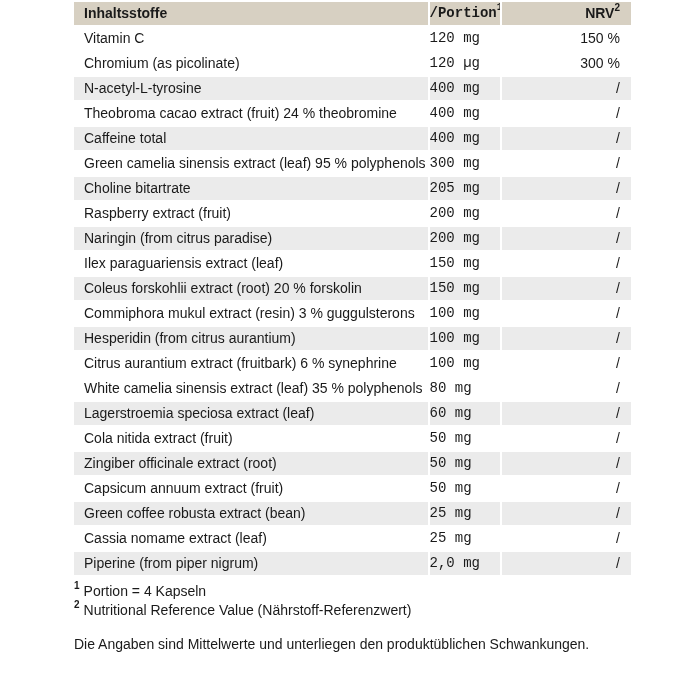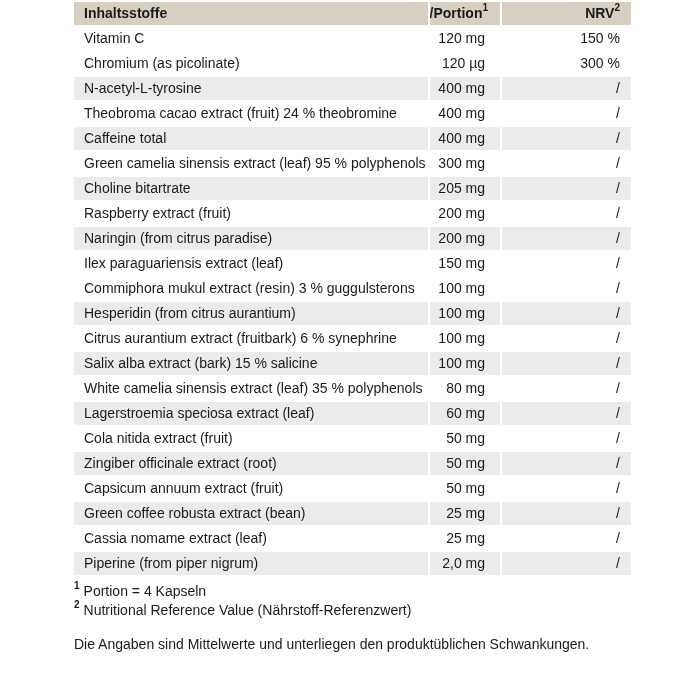--- a/index.html
+++ b/index.html
@@ -37,21 +37,21 @@
     padding: 0;
     vertical-align: middle;
     white-space: nowrap;
     overflow: hidden;
   }
   th {
     background: var(--header-bg);
     font-weight: bold;
   }
   .al { text-align: left;  padding-left: 10px; }
-  .ar { text-align: right; padding-right: 15px; }
+  .ar { text-align: left; padding-right: 15px; font-family: Liberation Mono, monospace; }
   .ar2 { text-align: right; padding-right: 11px; padding-left: 8px; }
   tr.stripe td { background: var(--row-alt); }
   sup.mark {
     font-size: 10px;
     font-weight: bold;
     line-height: 0;
     position: relative;
     top: -1px;
   }
   .footnotes {
@@ -130,37 +130,37 @@
         <tr class="stripe">
           <td class="al">Naringin (from citrus paradise)</td>
           <td class="ar">200 mg</td>
           <td class="ar2">/</td>
         </tr>
         <tr>
           <td class="al">Ilex paraguariensis extract (leaf)</td>
           <td class="ar">150 mg</td>
           <td class="ar2">/</td>
         </tr>
+        <tr class="stripe">
+          <td class="al">Coleus forskohlii extract (root) 20 % forskolin</td>
+          <td class="ar">150 mg</td>
+          <td class="ar2">/</td>
+        </tr>
         <tr>
           <td class="al">Commiphora mukul extract (resin) 3 % guggulsterons</td>
           <td class="ar">100 mg</td>
           <td class="ar2">/</td>
         </tr>
         <tr class="stripe">
           <td class="al">Hesperidin (from citrus aurantium)</td>
           <td class="ar">100 mg</td>
           <td class="ar2">/</td>
         </tr>
         <tr>
           <td class="al">Citrus aurantium extract (fruitbark) 6 % synephrine</td>
-          <td class="ar">100 mg</td>
-          <td class="ar2">/</td>
-        </tr>
-        <tr class="stripe">
-          <td class="al">Salix alba extract (bark) 15 % salicine</td>
           <td class="ar">100 mg</td>
           <td class="ar2">/</td>
         </tr>
         <tr>
           <td class="al">White camelia sinensis extract (leaf) 35 % polyphenols</td>
           <td class="ar">80 mg</td>
           <td class="ar2">/</td>
         </tr>
         <tr class="stripe">
           <td class="al">Lagerstroemia speciosa extract (leaf)</td>

